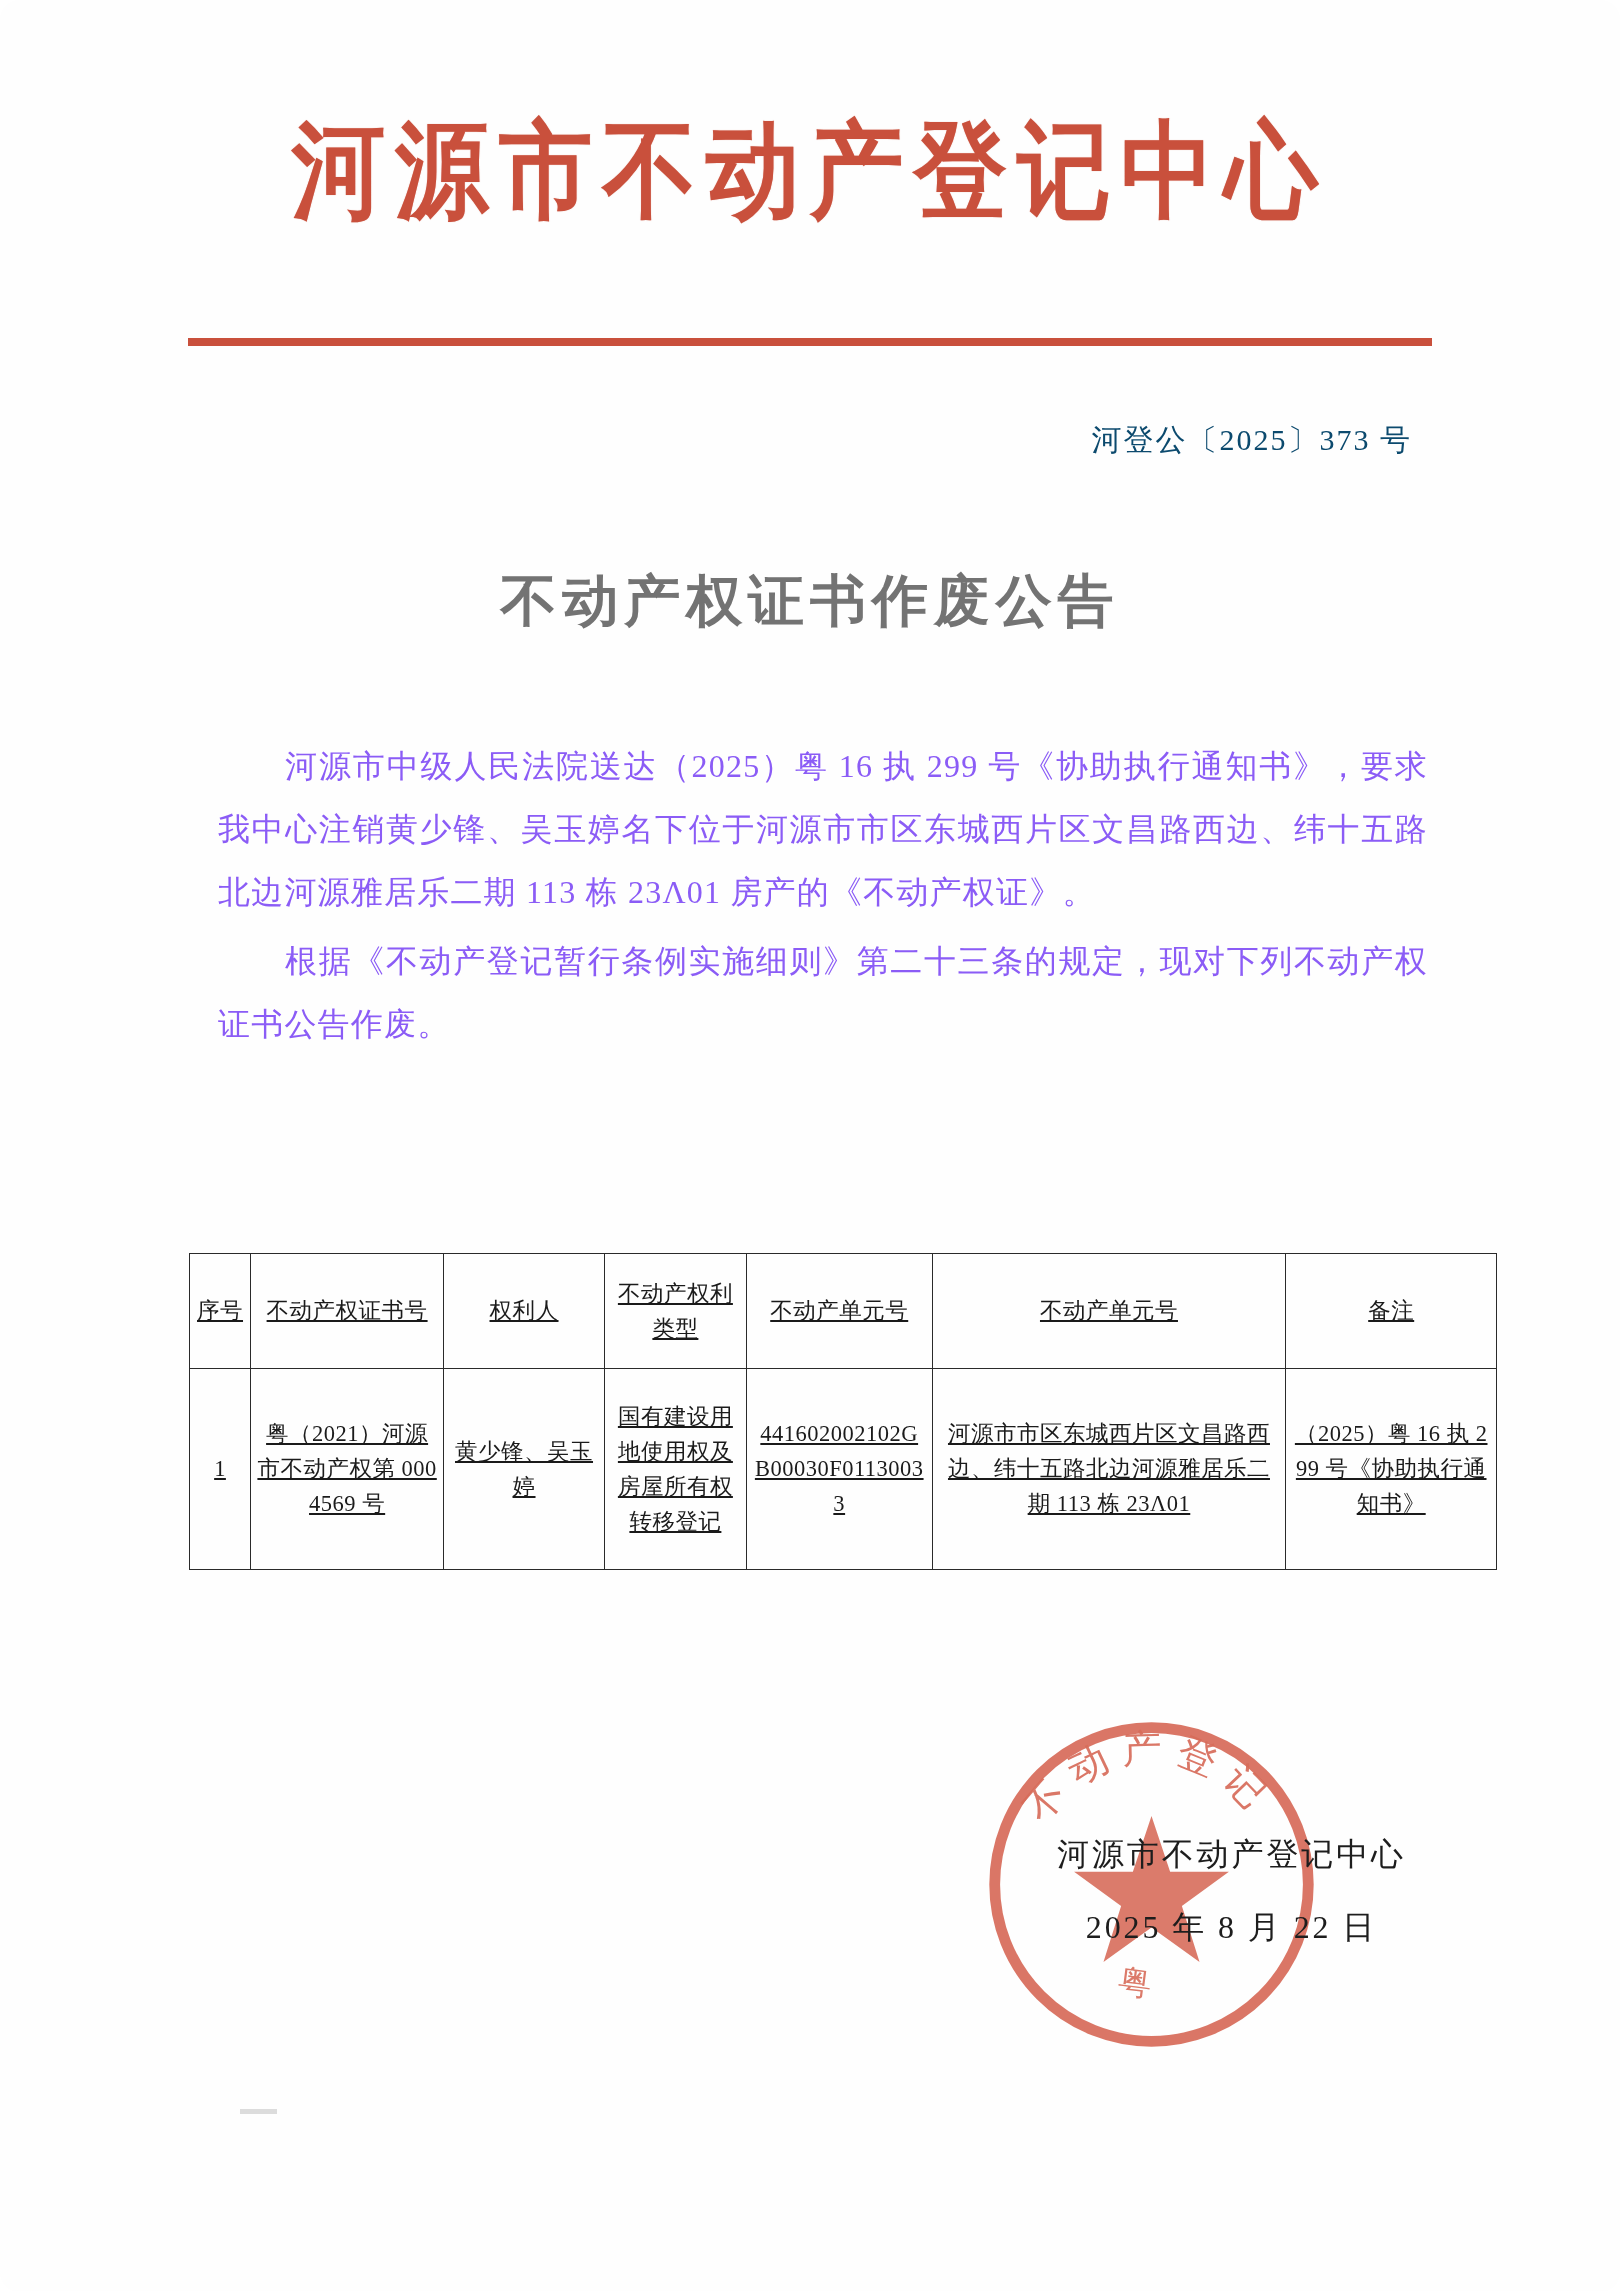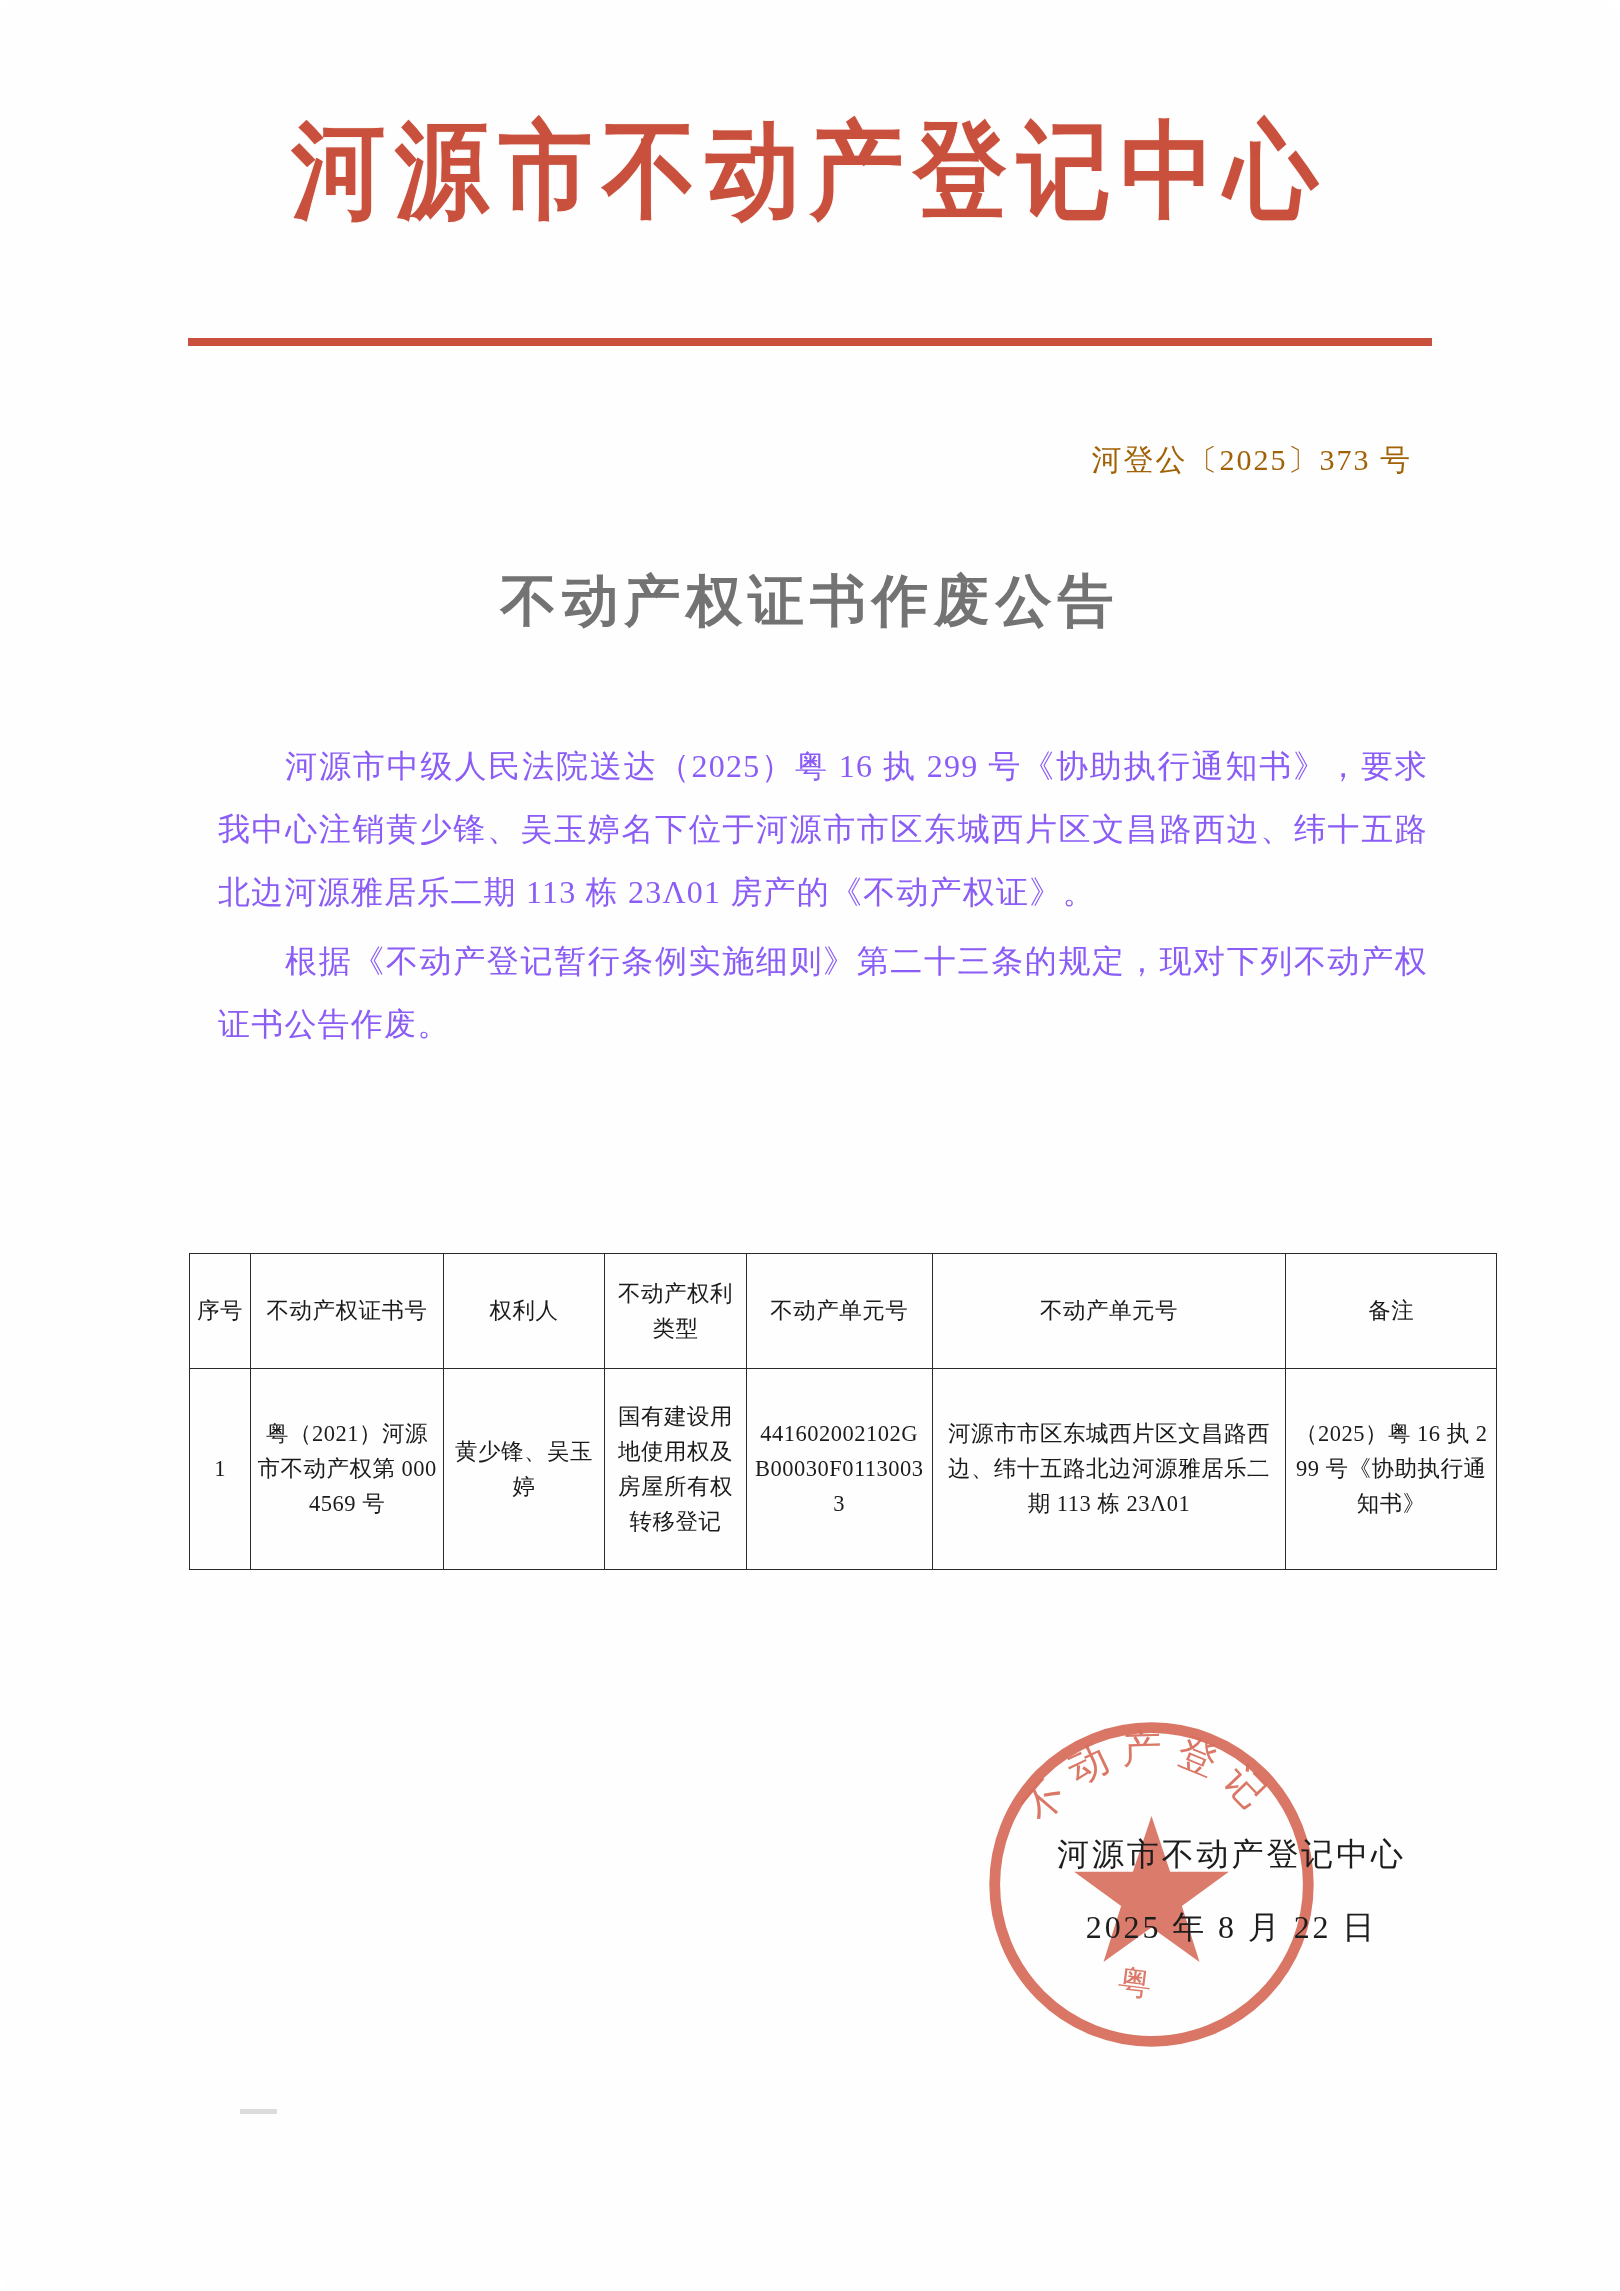--- a/index.html
+++ b/index.html
@@ -47,24 +47,24 @@
     right: 188px;
     top: 338px;
     height: 7.8px;
     background: #c9503c;
   }
 
   
   .docnum {
     position: absolute;
     right: 208px;
-    top: 440px;
+    top: 420px;
     font-size: 30px;
     letter-spacing: 2px;
-    color: #a16207;
+    color: #0c4a6e;
     white-space: nowrap;
   }
 
   
   .doc-title {
     position: absolute;
     left: 0;
     right: 0;
     top: 564px;
     text-align: center;
@@ -91,20 +91,21 @@
     margin: 0 0 5.9px 0;
     color: #8b5cf6;
   }
 
   
   .table-wrap {
     position: absolute;
     left: 189px;
     top: 1253px;
     width: 1308px;
+    text-decoration: underline;
   }
   table.notice-table {
     width: 100%;
     border-collapse: collapse;
     table-layout: fixed;
   }
   table.notice-table th,
   table.notice-table td {
     border: 1.6px solid #2a2a2a;
     text-align: center;

